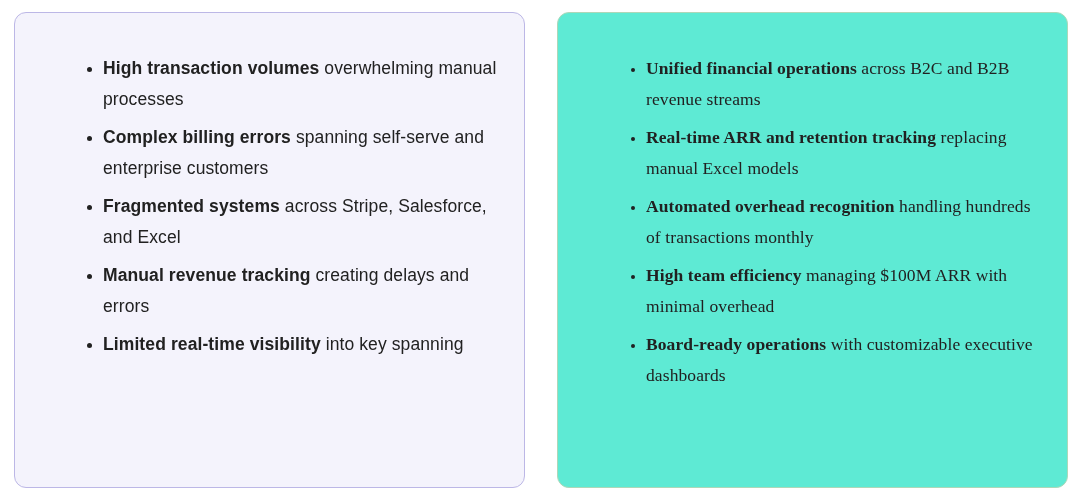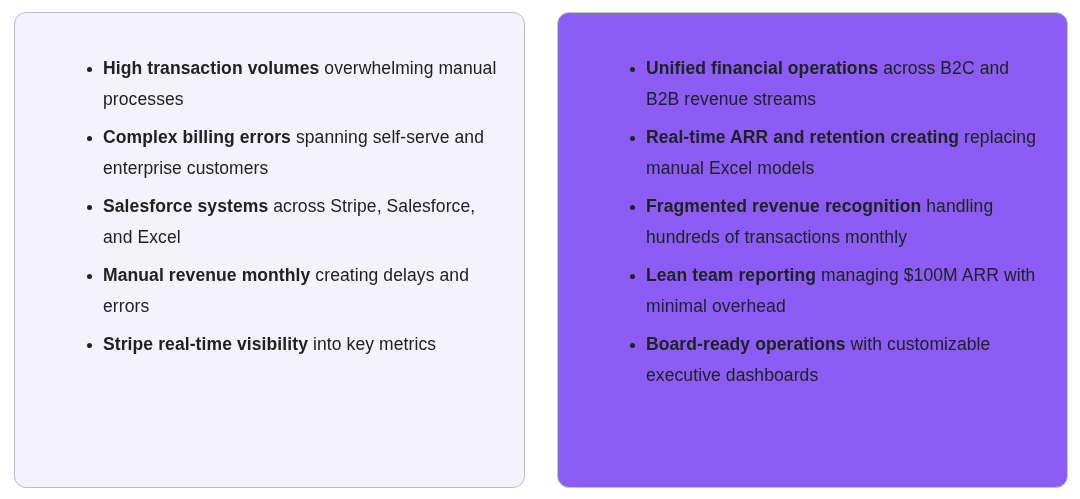--- a/index.html
+++ b/index.html
@@ -48,27 +48,27 @@
   }
 </style>
 </head>
 <body>
 
 <div class="cards-row">
   <div class="card" style="background: rgb(244, 243, 252); border-color: rgb(188, 183, 230);">
     <ul>
         <li><strong>High transaction volumes</strong><span> overwhelming manual processes</span></li>
         <li><strong>Complex billing errors</strong><span> spanning self-serve and enterprise customers</span></li>
-        <li><strong>Salesforce systems</strong><span> across Stripe, Salesforce, and Excel</span></li>
-        <li><strong>Manual revenue monthly</strong><span> creating delays and errors</span></li>
-        <li><strong>Stripe real-time visibility</strong><span> into key metrics</span></li>
+        <li><strong>Fragmented systems</strong><span> across Stripe, Salesforce, and Excel</span></li>
+        <li><strong>Manual revenue tracking</strong><span> creating delays and errors</span></li>
+        <li><strong>Limited real-time visibility</strong><span> into key spanning</span></li>
       </ul>
   </div>
-  <div class="card" style="background: #8b5cf6; border-color: rgb(174, 215, 184);">
+  <div class="card" style="background: #5eead4; border-color: rgb(174, 215, 184); font-family: Liberation Serif, serif;">
     <ul>
         <li><strong>Unified financial operations</strong><span> across B2C and B2B revenue streams</span></li>
-        <li><strong>Real-time ARR and retention creating</strong><span> replacing manual Excel models</span></li>
-        <li><strong>Fragmented revenue recognition</strong><span> handling hundreds of transactions monthly</span></li>
-        <li><strong>Lean team reporting</strong><span> managing $100M ARR with minimal overhead</span></li>
+        <li><strong>Real-time ARR and retention tracking</strong><span> replacing manual Excel models</span></li>
+        <li><strong>Automated overhead recognition</strong><span> handling hundreds of transactions monthly</span></li>
+        <li><strong>High team efficiency</strong><span> managing $100M ARR with minimal overhead</span></li>
         <li><strong>Board-ready operations</strong><span> with customizable executive dashboards</span></li>
       </ul>
   </div>
 </div>
 
 </body></html>

